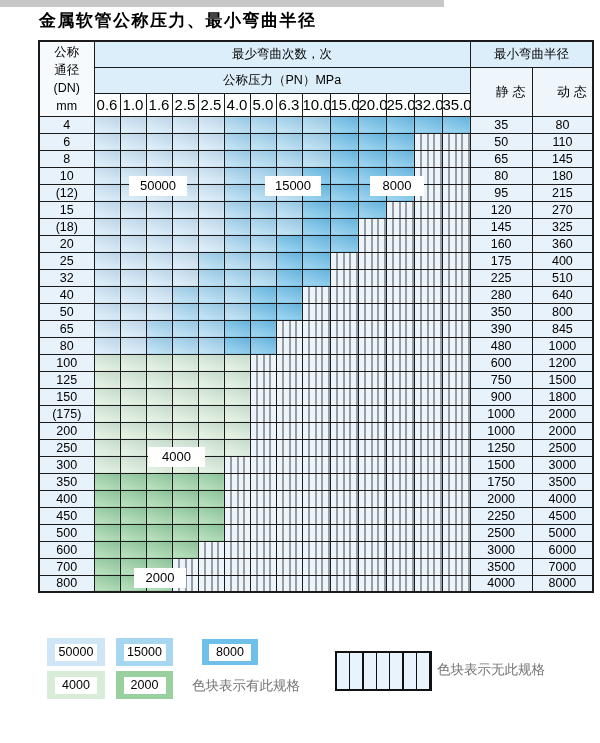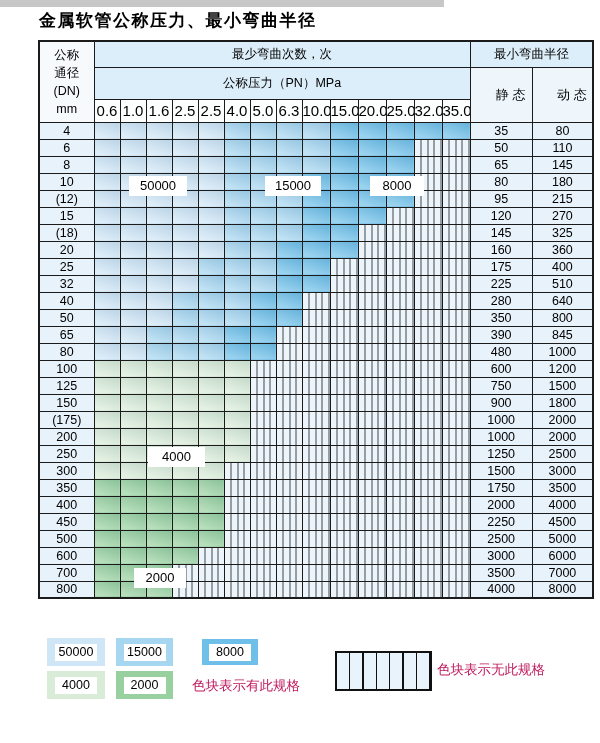--- a/index.html
+++ b/index.html
@@ -14,21 +14,21 @@
     letter-spacing:1.5px; color:#000; font-family:"DejaVu Sans", sans-serif;
   }
   table {
     position:absolute; left:38px; top:40px; width:554px;
     border-collapse:collapse; table-layout:fixed;
     border:2px solid #1b1b1b;
   }
   th, td {border:1px solid #1b1b1b; padding:0; text-align:center; overflow:hidden; font-weight:normal;}
   thead th {background:var(--header_bg); font-size:12.5px;}
   thead tr:nth-child(1) {height:26px;margin-top:20px;}
-  thead tr:nth-child(2) {height:32px;}
+  thead tr:nth-child(2) {height:26px;}
   thead tr:nth-child(3) {height:23px;}
   th.dn-head {background:#f6fafd; font-size:12.5px;}
   th.dn-head div {line-height:18px;}
   th.tick {background:#fdfefe; font-size:15px;}
   th.sd {background:#eef6fc; font-size:13px;padding-left:19px;}
   tbody tr {height:17px;}
   tbody td {font-size:12px;}
   td.dn-col {background:var(--label_bg); font-size:12.5px;}
   td.val {background:var(--label_bg); font-size:12.5px;}
   td.spec {background-image:linear-gradient(200deg, rgba(10,50,90,0.10) 0%, rgba(255,255,255,0.30) 85%);}
@@ -47,21 +47,21 @@
   #ol-8000  {left:370px; top:176px; width:54px; height:20px;}
   #ol-4000  {left:148px; top:447px; width:57px; height:20px;}
   #ol-2000  {left:134px; top:568px; width:52px; height:20px;}
   .swatch {position:absolute; display:flex; align-items:center; justify-content:center;}
   .swatch .inner {background:#fff; width:42px; height:17px; font-size:12.5px; line-height:17px; text-align:center;}
   #sw-50000 {left:47px;  top:638px; width:58px; height:28px; background:var(--c50000);}
   #sw-15000 {left:116px; top:638px; width:57px; height:28px; background:var(--c15000);}
   #sw-8000  {left:202px; top:639px; width:56px; height:26px; background:var(--c8000);}
   #sw-4000  {left:47px;  top:671px; width:58px; height:28px; background:var(--c4000);}
   #sw-2000  {left:116px; top:671px; width:57px; height:28px; background:var(--c2000);}
-  .legend-text {position:absolute; font-size:13.5px; color:#be185d;}
+  .legend-text {position:absolute; font-size:13.5px; color:#737373;}
   #has-spec {left:192px; top:677px;text-align:center;}
   #no-spec  {left:437px; top:661px;}
   #striped-box {
     position:absolute; left:335px; top:651px; width:93px; height:36px;
     border:2px solid #111;
     background:repeating-linear-gradient(90deg, #e9f3fb 0px, #e9f3fb 12px, #111 12px, #111 13.3px);
   }
 </style>
 </head>
 <body>

